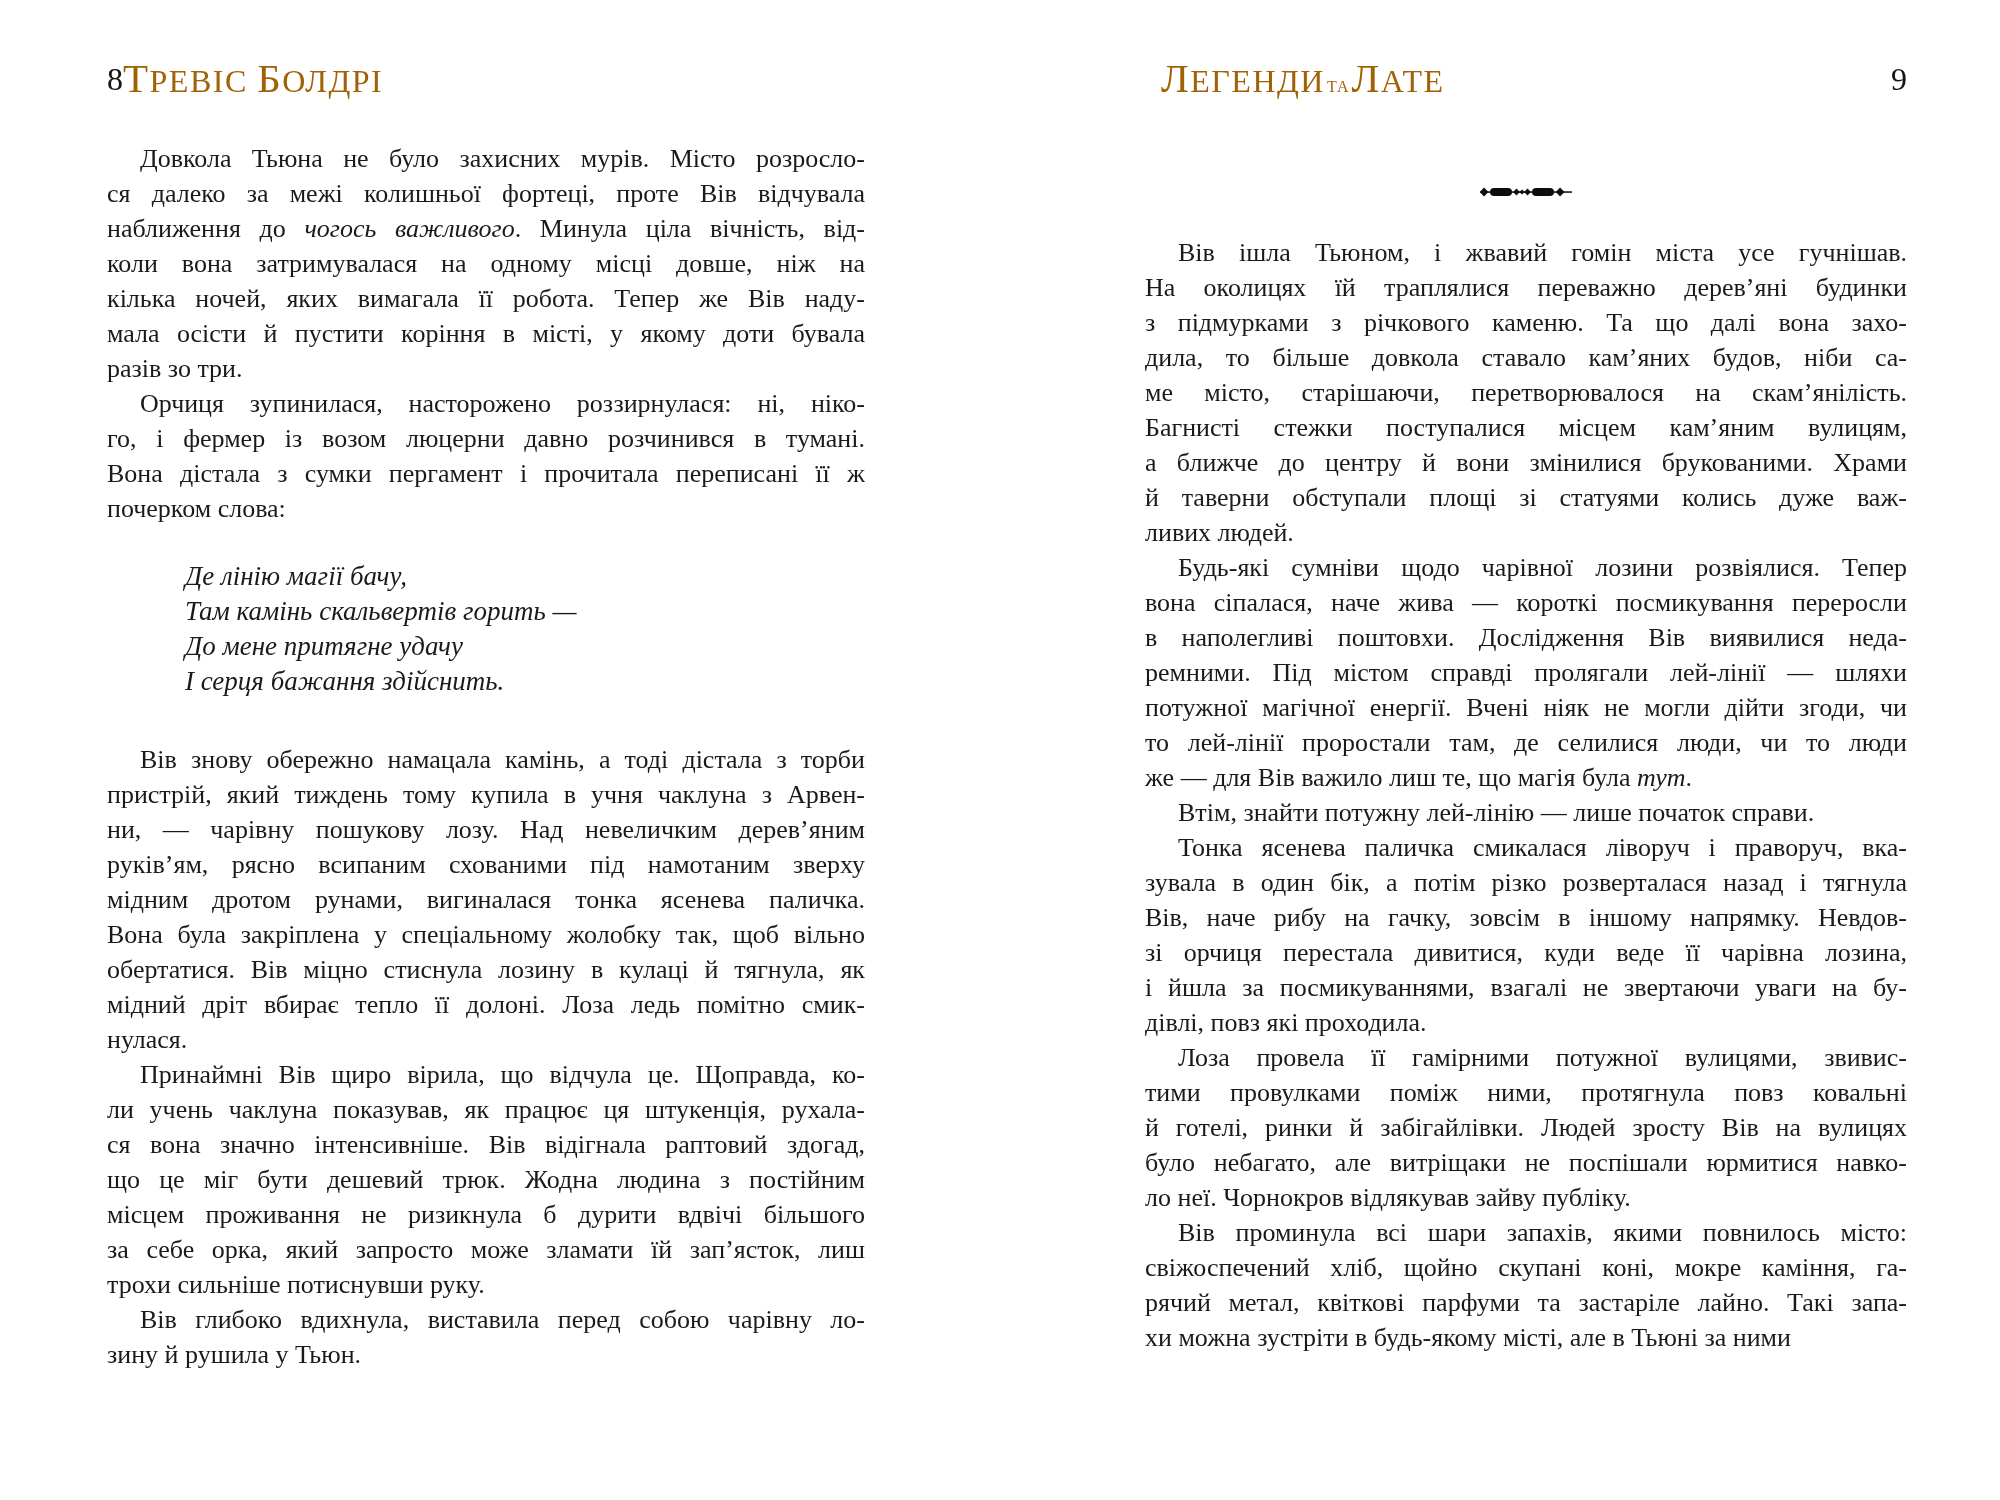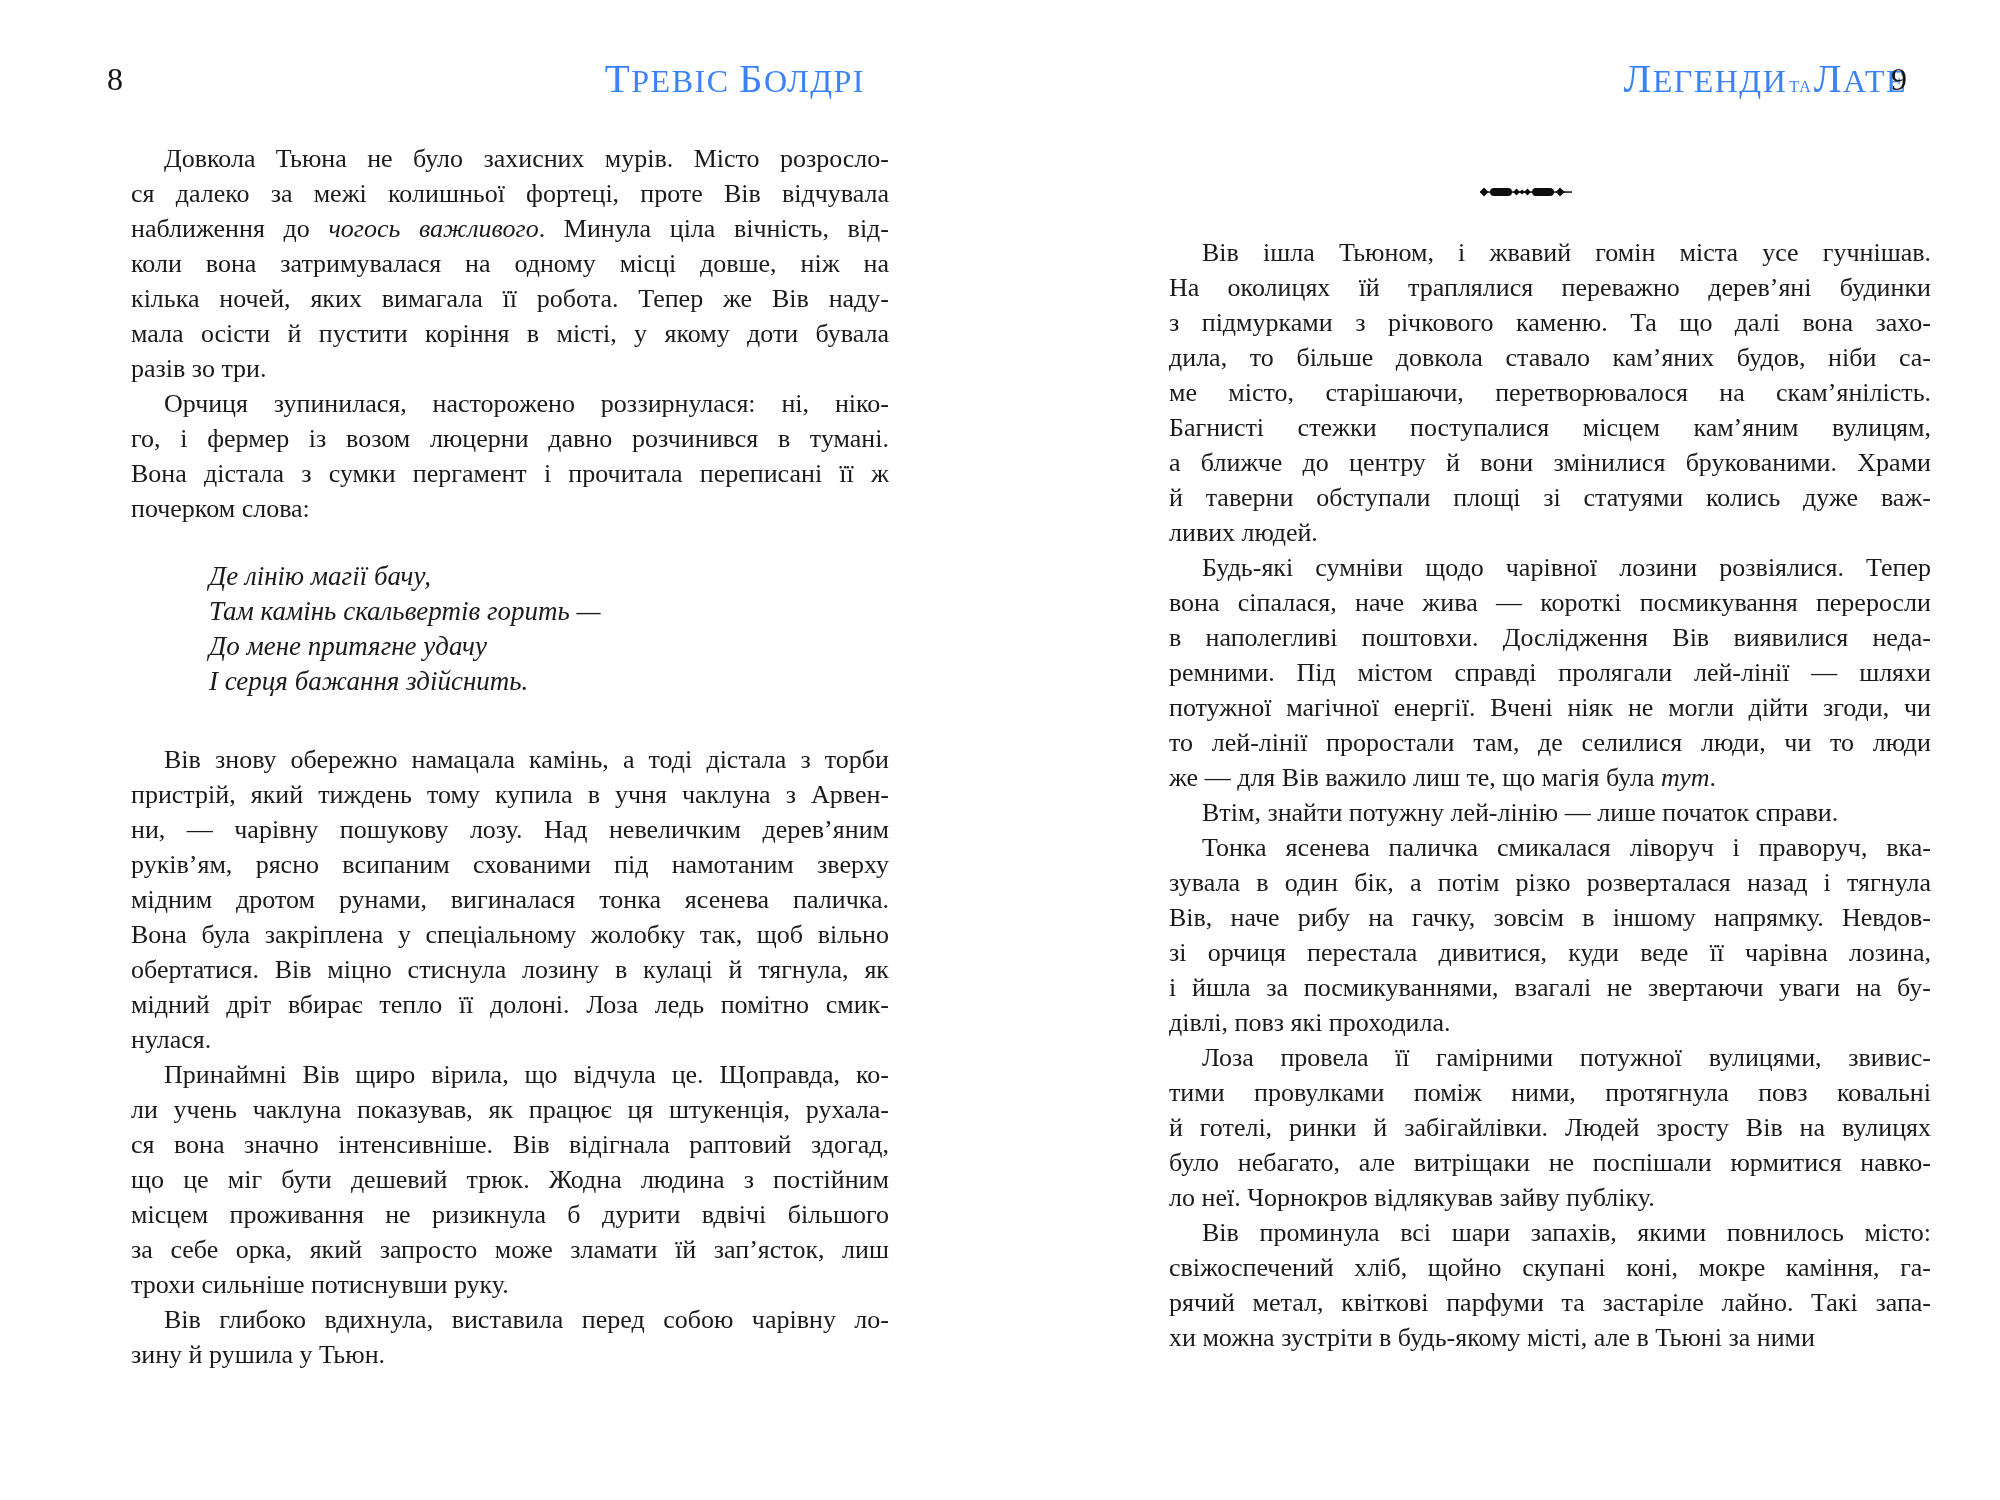--- a/index.html
+++ b/index.html
@@ -18,35 +18,35 @@
   .page.left  .page-header { left:107px; width:758px; }
   .page.right .page-header { left:145px; width:762px; }
   .page-num {
     position:absolute; top:6px;
     font-size:32px; line-height:34px; color:#151515;
   }
   .page.left  .page-num { left:0; }
   .page.right .page-num { right:0; }
   .running-title {
     position:absolute; left:16px; right:0; top:0;
-    text-align:right;
+    text-align:left;
     font-size:32px; line-height:44px;
-    letter-spacing:1.5px; color:#3b82f6;
+    letter-spacing:1.5px; color:#a16207;
     white-space:nowrap;
   }
   .rt-word { display:inline-block; }
   .rt-word::first-letter { font-size:1.28em; }
   .rt-conj { font-size:16px; letter-spacing:1px; text-transform:uppercase; padding:0 2px;font-family:Liberation Serif, serif; }
 
   
   .ornament-row { position:absolute; top:186px; left:145px; width:762px; text-align:center; }
   .ornament-row svg { display:inline-block; vertical-align:top; }
 
   
-  .body-text { position:absolute; font-size:26px; line-height:35px;margin-left:24px; }
+  .body-text { position:absolute; font-size:26px; line-height:35px; }
   .page.left  .body-text { top:141px; left:107px; width:758px; }
   .page.right .body-text { top:235px; left:145px; width:762px; }
 
   .line { text-align:justify; text-align-last:justify; white-space:normal; }
   .line.last { text-align-last:left; }
   .line.indent { text-indent:33px; }
   .line em { font-style:italic; }
 
   .block.verse { margin:33px 0 43px 0; }
   .block.verse .line {

